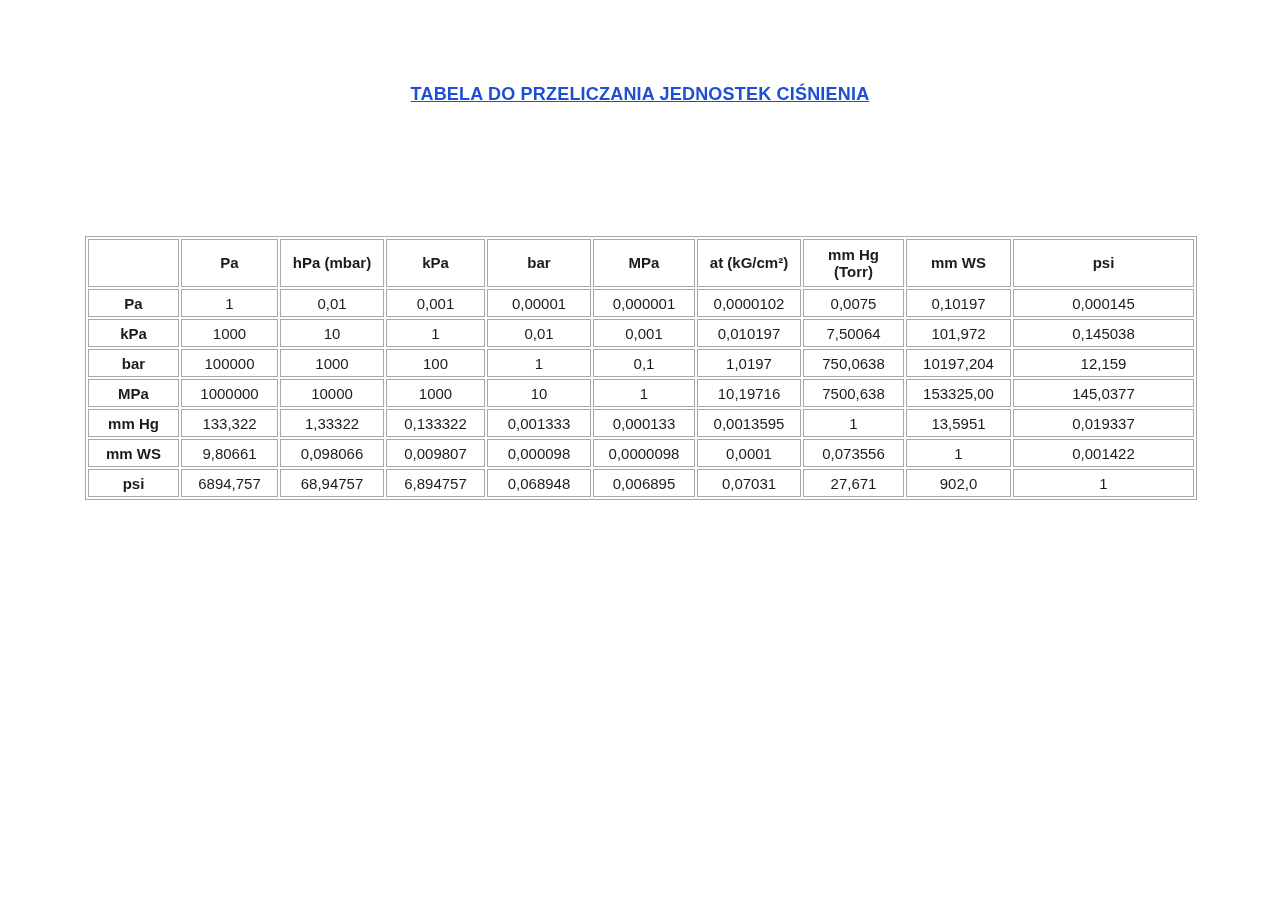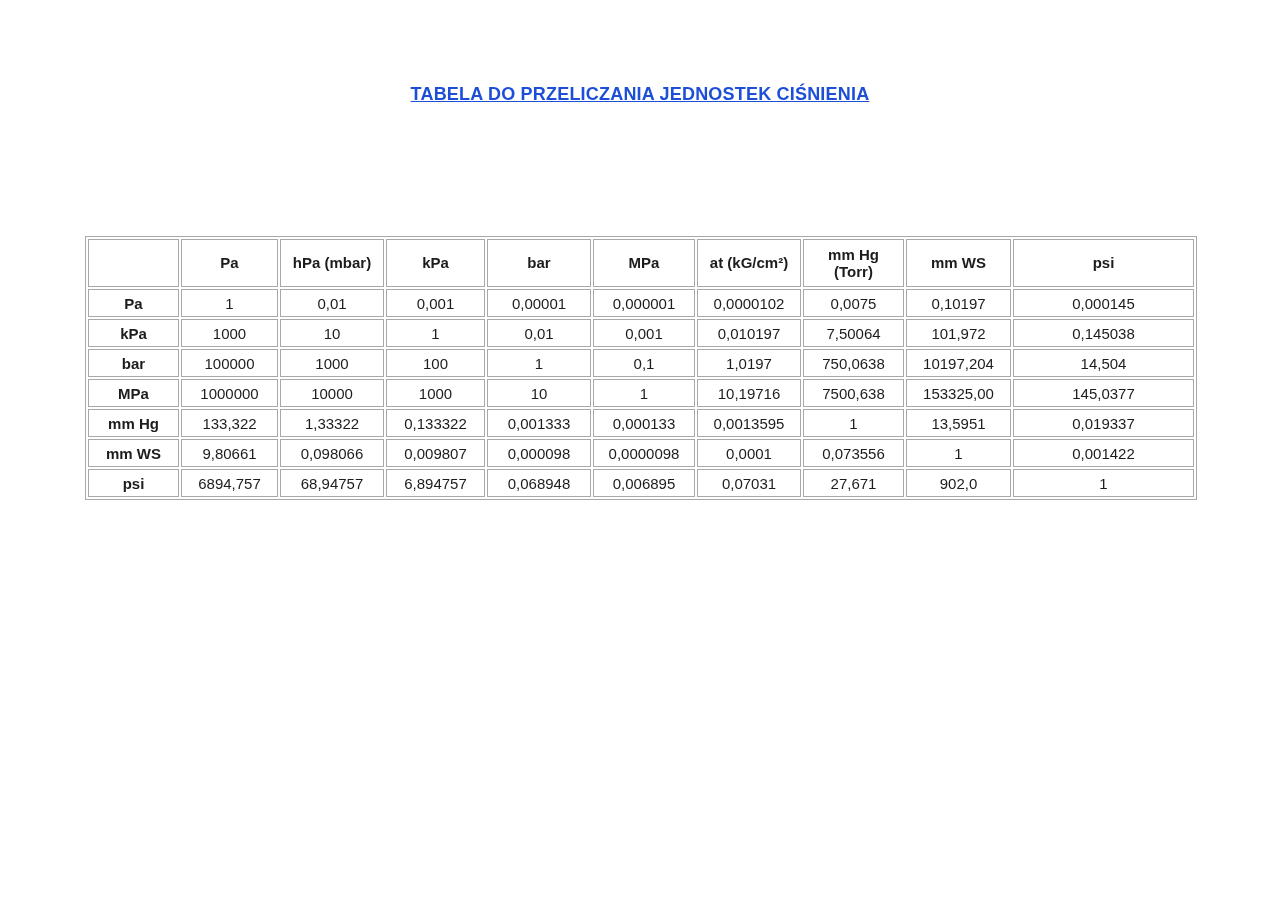--- a/index.html
+++ b/index.html
@@ -130,21 +130,21 @@
         <tr>
           <th>bar</th>
           <td>100000</td>
           <td>1000</td>
           <td>100</td>
           <td>1</td>
           <td>0,1</td>
           <td>1,0197</td>
           <td>750,0638</td>
           <td>10197,204</td>
-          <td>14,504</td>
+          <td>12,159</td>
         </tr>
         <tr>
           <th>MPa</th>
           <td>1000000</td>
           <td>10000</td>
           <td>1000</td>
           <td>10</td>
           <td>1</td>
           <td>10,19716</td>
           <td>7500,638</td>

